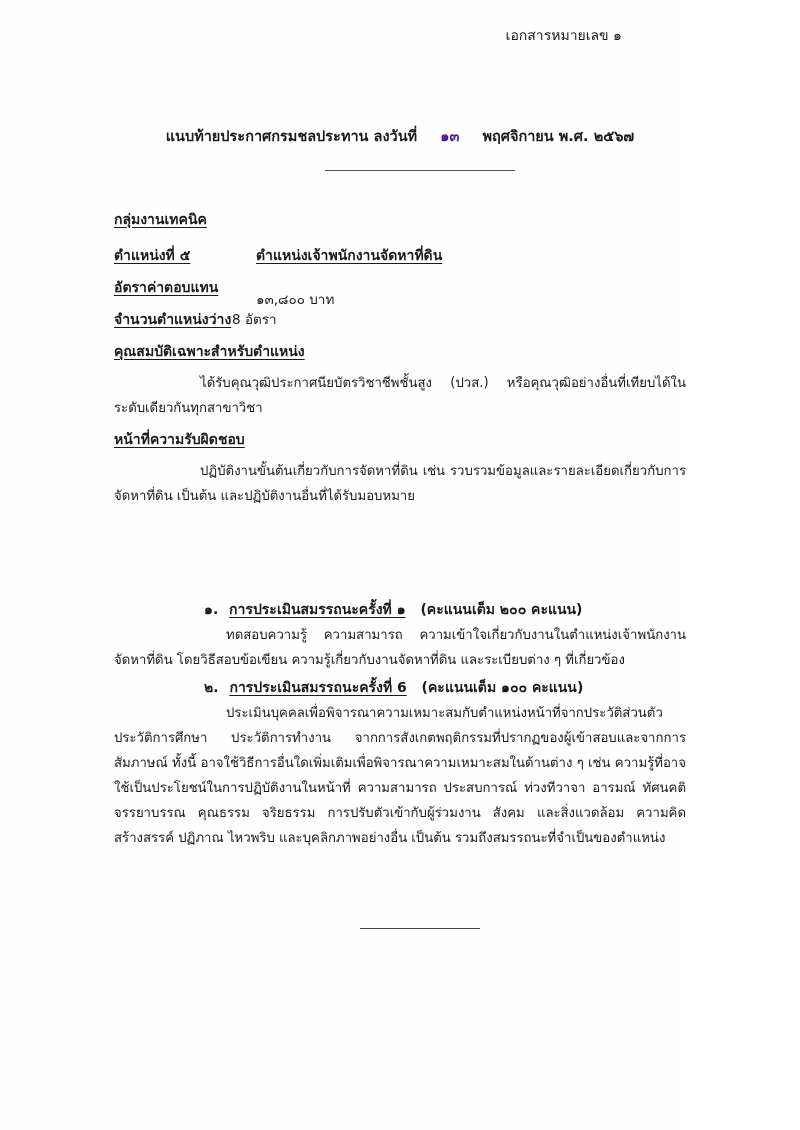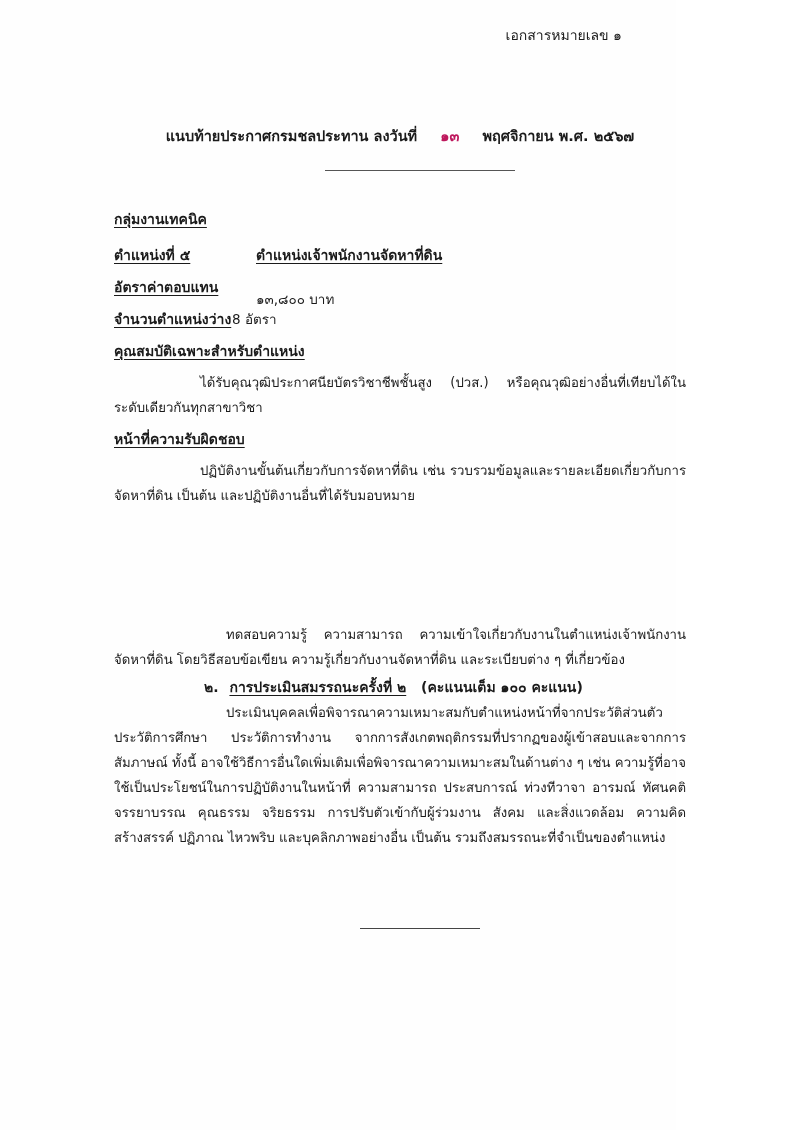--- a/index.html
+++ b/index.html
@@ -28,21 +28,21 @@
       font-size: 14px;
     }
     .title-line1 {
       top: 90px; left: 0; width: 800px; text-align: center;
       font-size: 14.5px; font-weight: bold;
     }
     .title-line2 {
       top: 124px; left: 0; width: 800px; text-align: center;
       font-size: 14.5px; font-weight: bold;
     }
-    .title-line2 .date-num { color: #be185d; margin: 0 18px; }
+    .title-line2 .date-num { color: #4c1d95; margin: 0 18px; }
     .rule-top {
       position: absolute;
       top: 170px; left: 325px; width: 190px; height: 0;
       border-top: 1px solid #555;
     }
     .rule-bottom {
       position: absolute;
       top: 928px; left: 360px; width: 120px; height: 0;
       border-top: 1.5px solid #444;
     }
@@ -98,23 +98,28 @@
   <div class="abs label-col heading u" style="top:308px;">จำนวนตำแหน่งว่าง</div>
   <div class="abs value-col-narrow" style="top:308px; font-size:13.5px;">8  อัตรา</div>
 
   <div class="abs label-col heading u" style="top:340px;">คุณสมบัติเฉพาะสำหรับตำแหน่ง</div>
   <div class="para" style="top:370px;"><span class="indent"></span><span>ได้รับคุณวุฒิประกาศนียบัตรวิชาชีพชั้นสูง (ปวส.) หรือคุณวุฒิอย่างอื่นที่เทียบได้ในระดับเดียวกันทุกสาขาวิชา</span></div>
 
   <div class="abs label-col heading u" style="top:428px;">หน้าที่ความรับผิดชอบ</div>
   <div class="para" style="top:458px;"><span class="indent"></span><span>ปฏิบัติงานขั้นต้นเกี่ยวกับการจัดหาที่ดิน เช่น รวบรวมข้อมูลและรายละเอียดเกี่ยวกับการจัดหาที่ดิน เป็นต้น และปฏิบัติงานอื่นที่ได้รับมอบหมาย</span></div>
 
 
+  <div class="sub-heading" style="top:598px; left:204px;">
+    <span class="num">๑.</span>
+    <span class="u">การประเมินสมรรถนะครั้งที่ ๑</span>
+    <span class="score">(คะแนนเต็ม ๒๐๐ คะแนน)</span>
+  </div>
   <div class="para" style="top:622px;"><span class="indent2"></span><span>ทดสอบความรู้ ความสามารถ ความเข้าใจเกี่ยวกับงานในตำแหน่งเจ้าพนักงานจัดหาที่ดิน โดยวิธีสอบข้อเขียน ความรู้เกี่ยวกับงานจัดหาที่ดิน และระเบียบต่าง ๆ ที่เกี่ยวข้อง</span></div>
 
   <div class="sub-heading" style="top:676px; left:204px;">
     <span class="num">๒.</span>
-    <span class="u">การประเมินสมรรถนะครั้งที่ ๒</span>
+    <span class="u">การประเมินสมรรถนะครั้งที่ 6</span>
     <span class="score">(คะแนนเต็ม ๑๐๐ คะแนน)</span>
   </div>
   <div class="para" style="top:700px;"><span class="indent2"></span><span>ประเมินบุคคลเพื่อพิจารณาความเหมาะสมกับตำแหน่งหน้าที่จากประวัติส่วนตัว ประวัติการศึกษา ประวัติการทำงาน จากการสังเกตพฤติกรรมที่ปรากฏของผู้เข้าสอบและจากการสัมภาษณ์ ทั้งนี้ อาจใช้วิธีการอื่นใดเพิ่มเติมเพื่อพิจารณาความเหมาะสมในด้านต่าง ๆ เช่น ความรู้ที่อาจใช้เป็นประโยชน์ในการปฏิบัติงานในหน้าที่ ความสามารถ ประสบการณ์ ท่วงทีวาจา อารมณ์ ทัศนคติ จรรยาบรรณ คุณธรรม จริยธรรม การปรับตัวเข้ากับผู้ร่วมงาน สังคม และสิ่งแวดล้อม ความคิดสร้างสรรค์ ปฏิภาณ ไหวพริบ และบุคลิกภาพอย่างอื่น เป็นต้น รวมถึงสมรรถนะที่จำเป็นของตำแหน่ง</span></div>
 
   <div class="rule-bottom"></div>
 </div>
 
 </body></html>

